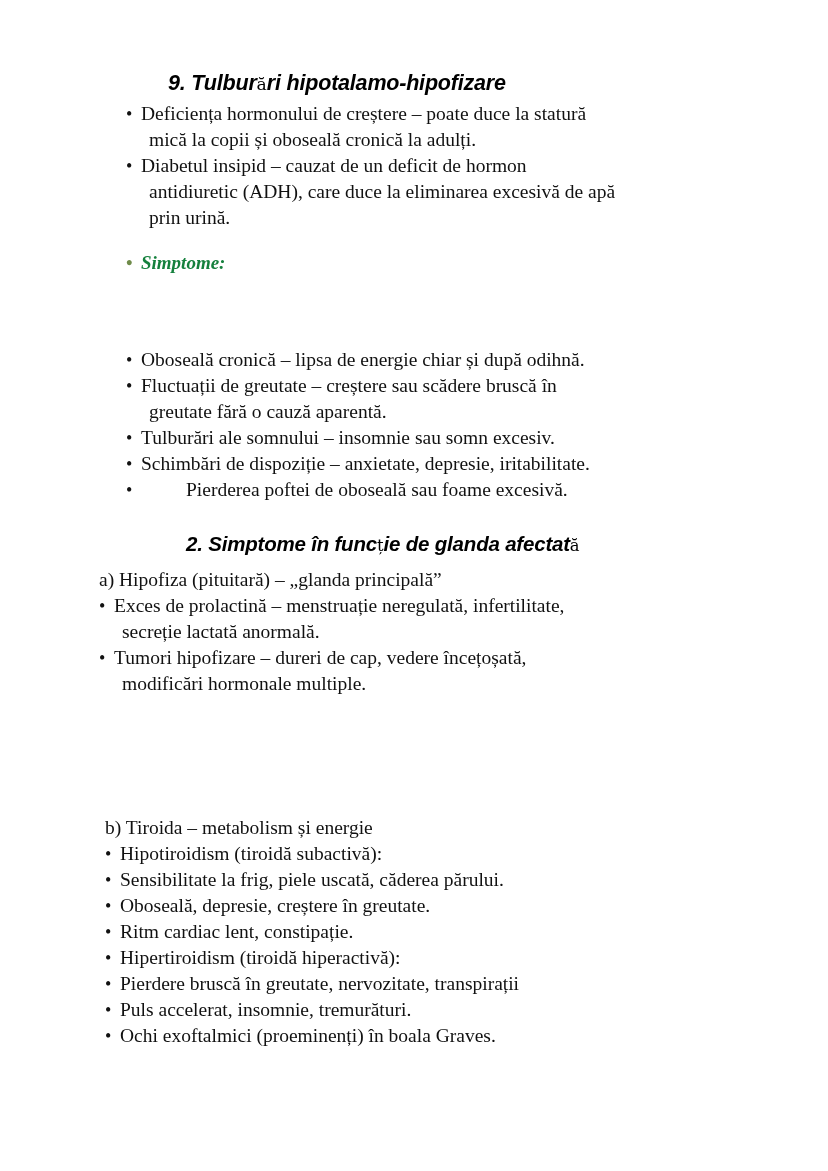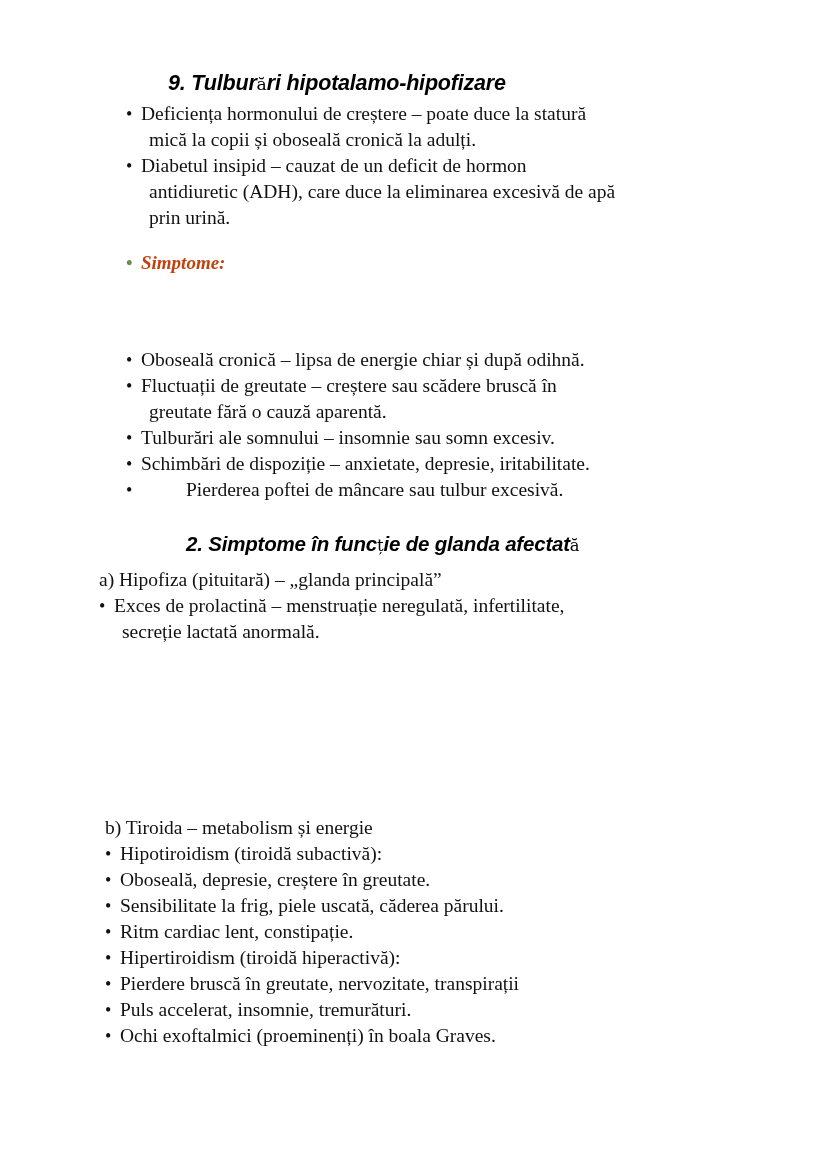--- a/index.html
+++ b/index.html
@@ -143,68 +143,72 @@
       <span class="cont">mică la copii și oboseală cronică la adulți.</span>
     </li>
     <li>
       <span>Diabetul insipid – cauzat de un deficit de hormon</span>
       <span class="cont">antidiuretic (ADH), care duce la eliminarea excesivă de apă</span>
       <span class="cont">prin urină.</span>
     </li>
   </ul>
 
   <ul class="blist blk" id="simptome-line">
-    <li class="simptome" style="color: #c2410c;">
+    <li class="simptome" style="color: #15803d;">
       <span>Simptome:</span>
     </li>
   </ul>
 
 
   <ul class="blist body-txt blk" id="general-list">
     <li>
       <span>Oboseală cronică – lipsa de energie chiar și după odihnă.</span>
     </li>
     <li>
       <span>Fluctuații de greutate – creștere sau scădere bruscă în</span>
       <span class="cont">greutate fără o cauză aparentă.</span>
     </li>
     <li>
       <span>Tulburări ale somnului – insomnie sau somn excesiv.</span>
     </li>
     <li>
       <span>Schimbări de dispoziție – anxietate, depresie, iritabilitate.</span>
     </li>
     <li class="nobullet">
-      <span class="deep-indent">Pierderea poftei de mâncare sau tulbur excesivă.</span>
+      <span class="deep-indent">Pierderea poftei de oboseală sau foame excesivă.</span>
     </li>
   </ul>
 
   <h2 class="h-sans h-sec2"><span>2. Simptome în func</span><span class="fallback-glyph">ț</span><span>ie de glanda afectat</span><span class="fallback-glyph">ă</span></h2>
 
   <div class="body-txt blk" id="group-a">
     <span class="group-label">a) Hipofiza (pituitară) – „glanda principală”</span>
     <ul class="blist group-sublist">
       <li>
         <span>Exces de prolactină – menstruație neregulată, infertilitate,</span>
         <span class="cont">secreție lactată anormală.</span>
       </li>
+      <li>
+        <span>Tumori hipofizare – dureri de cap, vedere încețoșată,</span>
+        <span class="cont">modificări hormonale multiple.</span>
+      </li>
     </ul>
   </div>
 
   <div class="body-txt blk" id="group-b">
     <span class="group-label">b) Tiroida – metabolism și energie</span>
     <ul class="blist group-sublist">
       <li>
         <span>Hipotiroidism (tiroidă subactivă):</span>
       </li>
       <li>
+        <span>Sensibilitate la frig, piele uscată, căderea părului.</span>
+      </li>
+      <li>
         <span>Oboseală, depresie, creștere în greutate.</span>
-      </li>
-      <li>
-        <span>Sensibilitate la frig, piele uscată, căderea părului.</span>
       </li>
       <li>
         <span>Ritm cardiac lent, constipație.</span>
       </li>
       <li>
         <span>Hipertiroidism (tiroidă hiperactivă):</span>
       </li>
       <li>
         <span>Pierdere bruscă în greutate, nervozitate, transpirații</span>
       </li>

